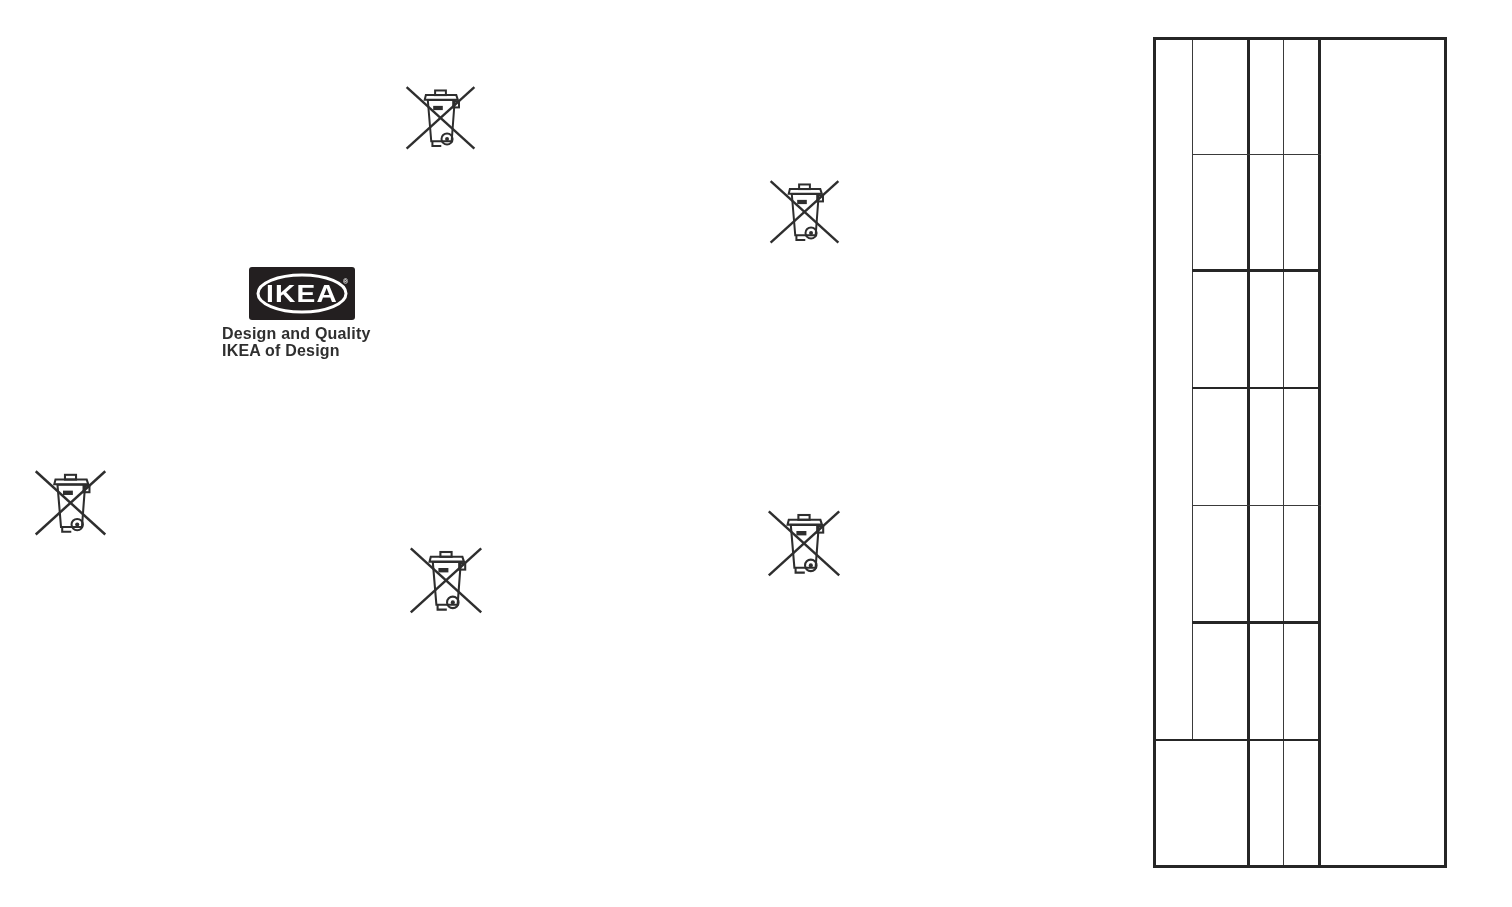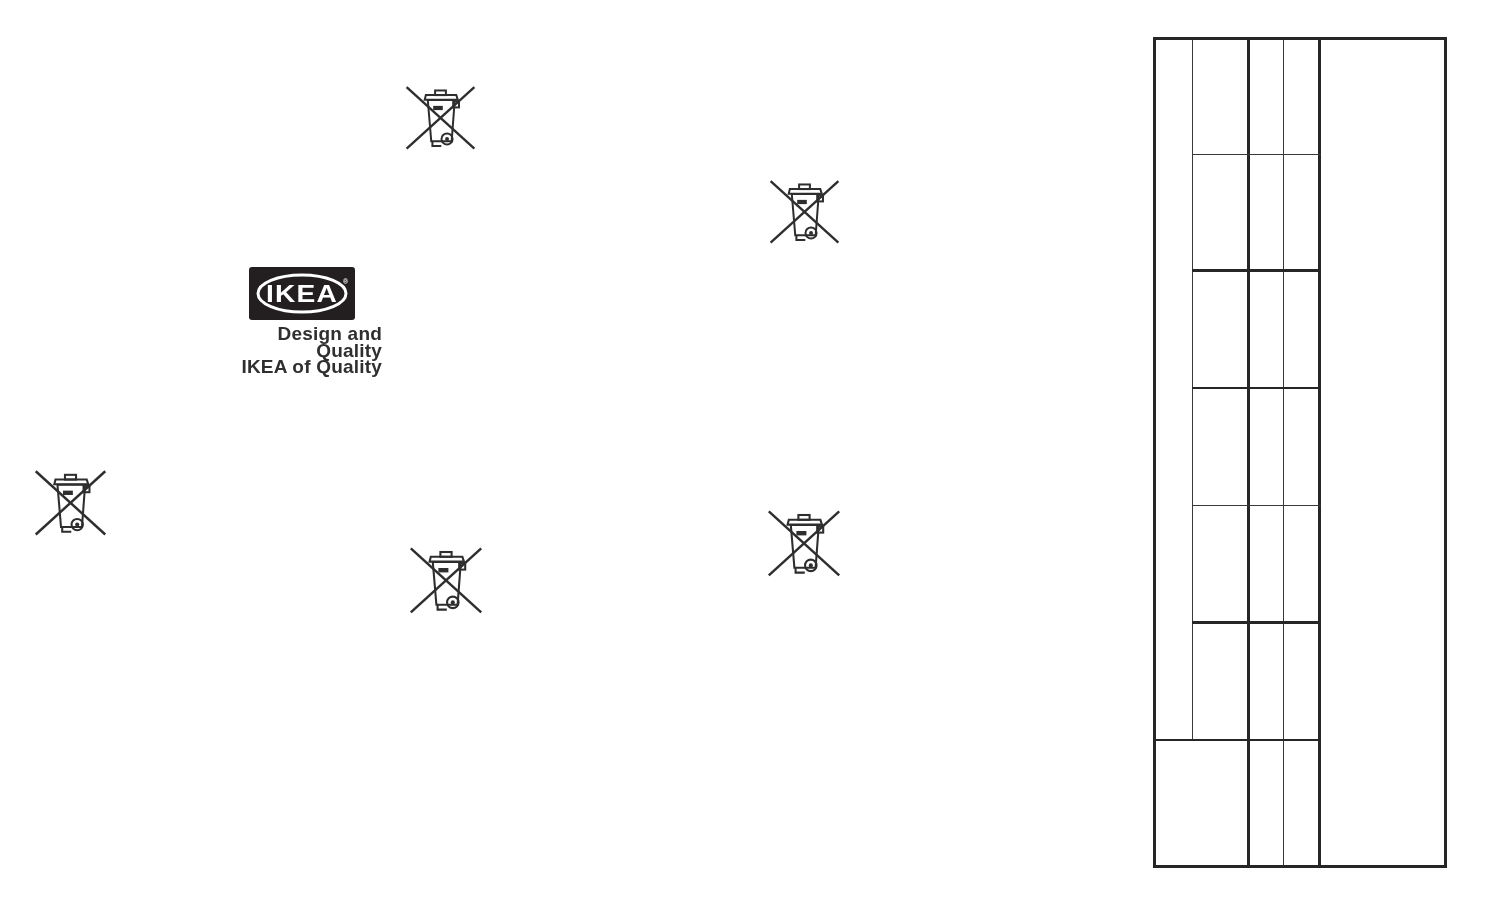--- a/index.html
+++ b/index.html
@@ -39,23 +39,23 @@
   .logo-reg {
     fill: #ffffff;
     font-family: "Liberation Sans", sans-serif;
     font-size: 7px;
     font-weight: bold;
   }
   .tagline {
     width: 160px;
     margin-left: -27px;
     margin-top: 6px;
-    text-align: right;
+    text-align: left;
     color: #2f2f2f;
-    font-size: 19px;
+    font-size: 16px;
     line-height: 16.5px;
     font-weight: 600;
     letter-spacing: 0.2px;
   }
 
   
   .grid-table {
     position: absolute;
     left: 1153px;
     top: 37px;
@@ -180,21 +180,21 @@
 
   <div class="logo-block">
     <svg viewBox="0 0 106 53" width="106" height="53">
       <rect x="0" y="0" width="106" height="53" rx="3" fill="#231f20"></rect>
       <ellipse cx="53" cy="26.5" rx="44" ry="18.5" fill="#231f20" stroke="#ffffff" stroke-width="3"></ellipse>
       <text x="53" y="34.5" text-anchor="middle" class="logo-text" textLength="72" lengthAdjust="spacingAndGlyphs">IKEA</text>
       <text x="94" y="17" class="logo-reg">®</text>
     </svg>
     <div class="tagline">
       <div>Design and Quality</div>
-      <div>IKEA of Quality</div>
+      <div>IKEA of Design</div>
     </div>
   </div>
 
   <div class="grid-table">
     <div class="gl vl-1"></div>
     <div class="gl vl-2"></div>
     <div class="gl vl-3"></div>
     <div class="gl vl-4"></div>
     <div class="gl hl hl-1"></div>
     <div class="gl hl hl-2"></div>

